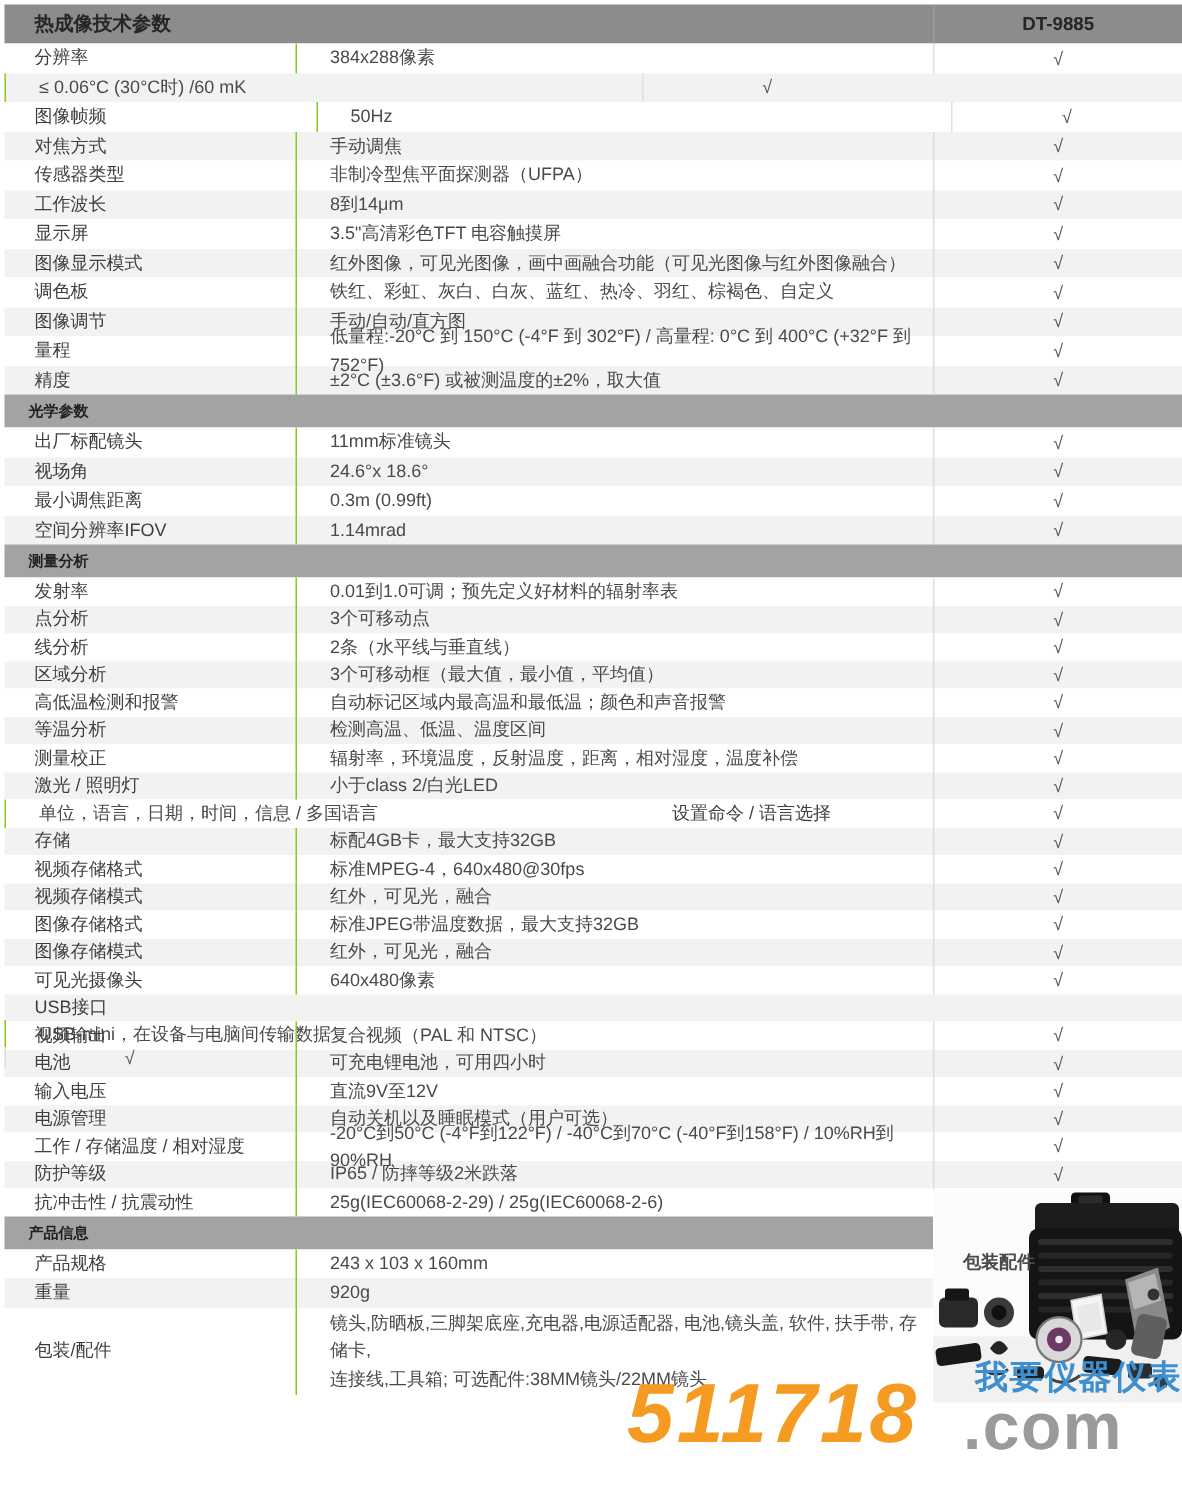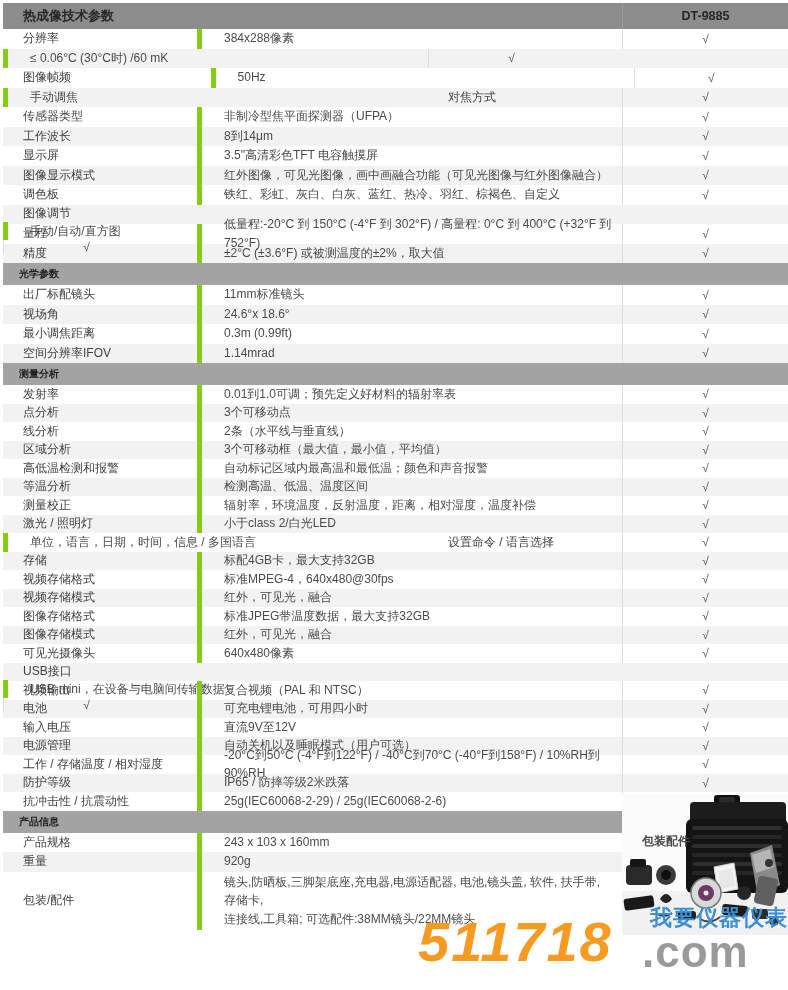--- a/index.html
+++ b/index.html
@@ -12,21 +12,21 @@
        font-size:13px;font-weight:bold;color:#262626;box-sizing:border-box;}
   .thead .t-model{width:166px;display:flex;align-items:center;justify-content:center;
        font-size:12.5px;font-weight:bold;color:#262626;border-left:1px solid #9c9c9c;box-sizing:border-box;}
   .band{height:22px;background:#a3a3a3;display:flex;align-items:center;padding-left:16px;
        font-size:10px;font-weight:bold;color:#222222;box-sizing:border-box;}
   .band.narrow{width:619px;}
   .row{display:flex;background:#ffffff;}
   .row.alt{background:#f2f2f2;}
   .cell{display:flex;align-items:center;box-sizing:border-box;font-size:12px;color:#4a4a4a;}
   .c-name{width:194px;padding-left:20px;color:#3f3f3f;}
-  .c-value{width:425px;padding-left:22px;padding-right:8px;border-left:5px solid #84cc16;
+  .c-value{width:425px;padding-left:22px;padding-right:8px;border-left:1px solid #84cc16;
        white-space:pre-line;line-height:1.55;}
   .c-check{width:166px;justify-content:center;border-left:1px solid #dedede;color:#555;font-size:12px;}
   .photo{position:absolute;left:622px;top:793px;width:166px;height:142px;background:#fbfbfb;}
   .photo-label{position:absolute;left:20px;top:40px;font-size:12px;font-weight:bold;color:#4a4a4a;}
   .watermark{position:absolute;left:0;top:900px;width:788px;height:90px;pointer-events:none;}
   .wm-number{position:absolute;left:418px;top:14px;font-size:56px;font-weight:bold;
        font-style:italic;color:#f59b22;letter-spacing:2px;line-height:1;}
   .wm-domain{position:absolute;left:642px;top:30px;font-size:44px;font-weight:bold;
        color:#9a9a9a;line-height:1;letter-spacing:1px;}
   .wm-site{position:absolute;left:650px;top:3px;font-size:22px;font-weight:bold;color:#3e8fd0;letter-spacing:1px;}
@@ -50,22 +50,22 @@
         <div class="row alt" style="height: 19.5px;">
           <div class="cell c-value">≤ 0.06°C (30°C时) /60 mK</div>
           <div class="cell c-check">√</div>
         </div>
         <div class="row" style="height: 19.5px; gap: 26px;">
           <div class="cell c-name">图像帧频</div>
           <div class="cell c-value">50Hz</div>
           <div class="cell c-check">√</div>
         </div>
         <div class="row alt" style="height: 19.5px;">
+          <div class="cell c-name">对焦方式</div>
           <div class="cell c-value">手动调焦</div>
-          <div class="cell c-name">对焦方式</div>
           <div class="cell c-check">√</div>
         </div>
         <div class="row" style="height: 19.5px;">
           <div class="cell c-name">传感器类型</div>
           <div class="cell c-value">非制冷型焦平面探测器（UFPA）</div>
           <div class="cell c-check">√</div>
         </div>
         <div class="row alt" style="height: 19.5px;">
           <div class="cell c-name">工作波长</div>
           <div class="cell c-value">8到14μm</div>
@@ -79,21 +79,21 @@
         <div class="row alt" style="height: 19.5px;">
           <div class="cell c-name">图像显示模式</div>
           <div class="cell c-value">红外图像，可见光图像，画中画融合功能（可见光图像与红外图像融合）</div>
           <div class="cell c-check">√</div>
         </div>
         <div class="row" style="height: 19.5px;">
           <div class="cell c-name">调色板</div>
           <div class="cell c-value">铁红、彩虹、灰白、白灰、蓝红、热冷、羽红、棕褐色、自定义</div>
           <div class="cell c-check">√</div>
         </div>
-        <div class="row alt" style="height: 19.5px; flex-direction: column;">
+        <div class="row alt" style="height: 19.5px;">
           <div class="cell c-name">图像调节</div>
           <div class="cell c-value">手动/自动/直方图</div>
           <div class="cell c-check">√</div>
         </div>
         <div class="row" style="height: 19.5px;">
           <div class="cell c-name">量程</div>
           <div class="cell c-value">低量程:-20°C 到 150°C (-4°F 到 302°F) / 高量程: 0°C 到 400°C (+32°F 到 752°F)</div>
           <div class="cell c-check">√</div>
         </div>
         <div class="row alt" style="height: 19.5px;">

